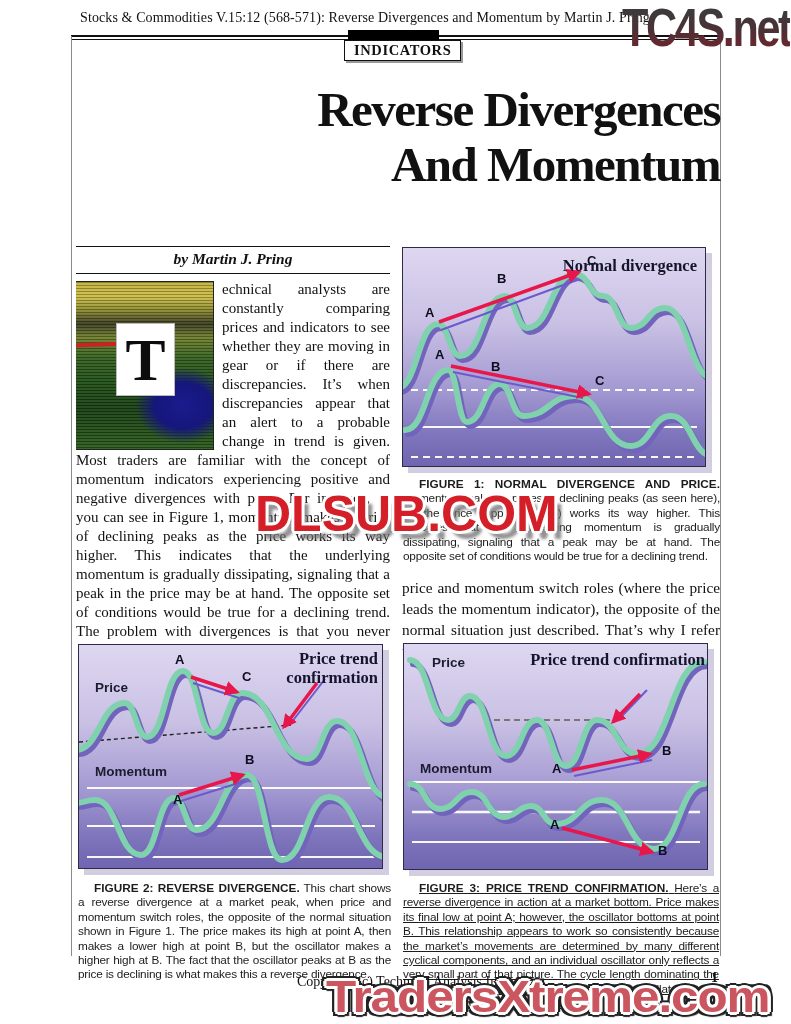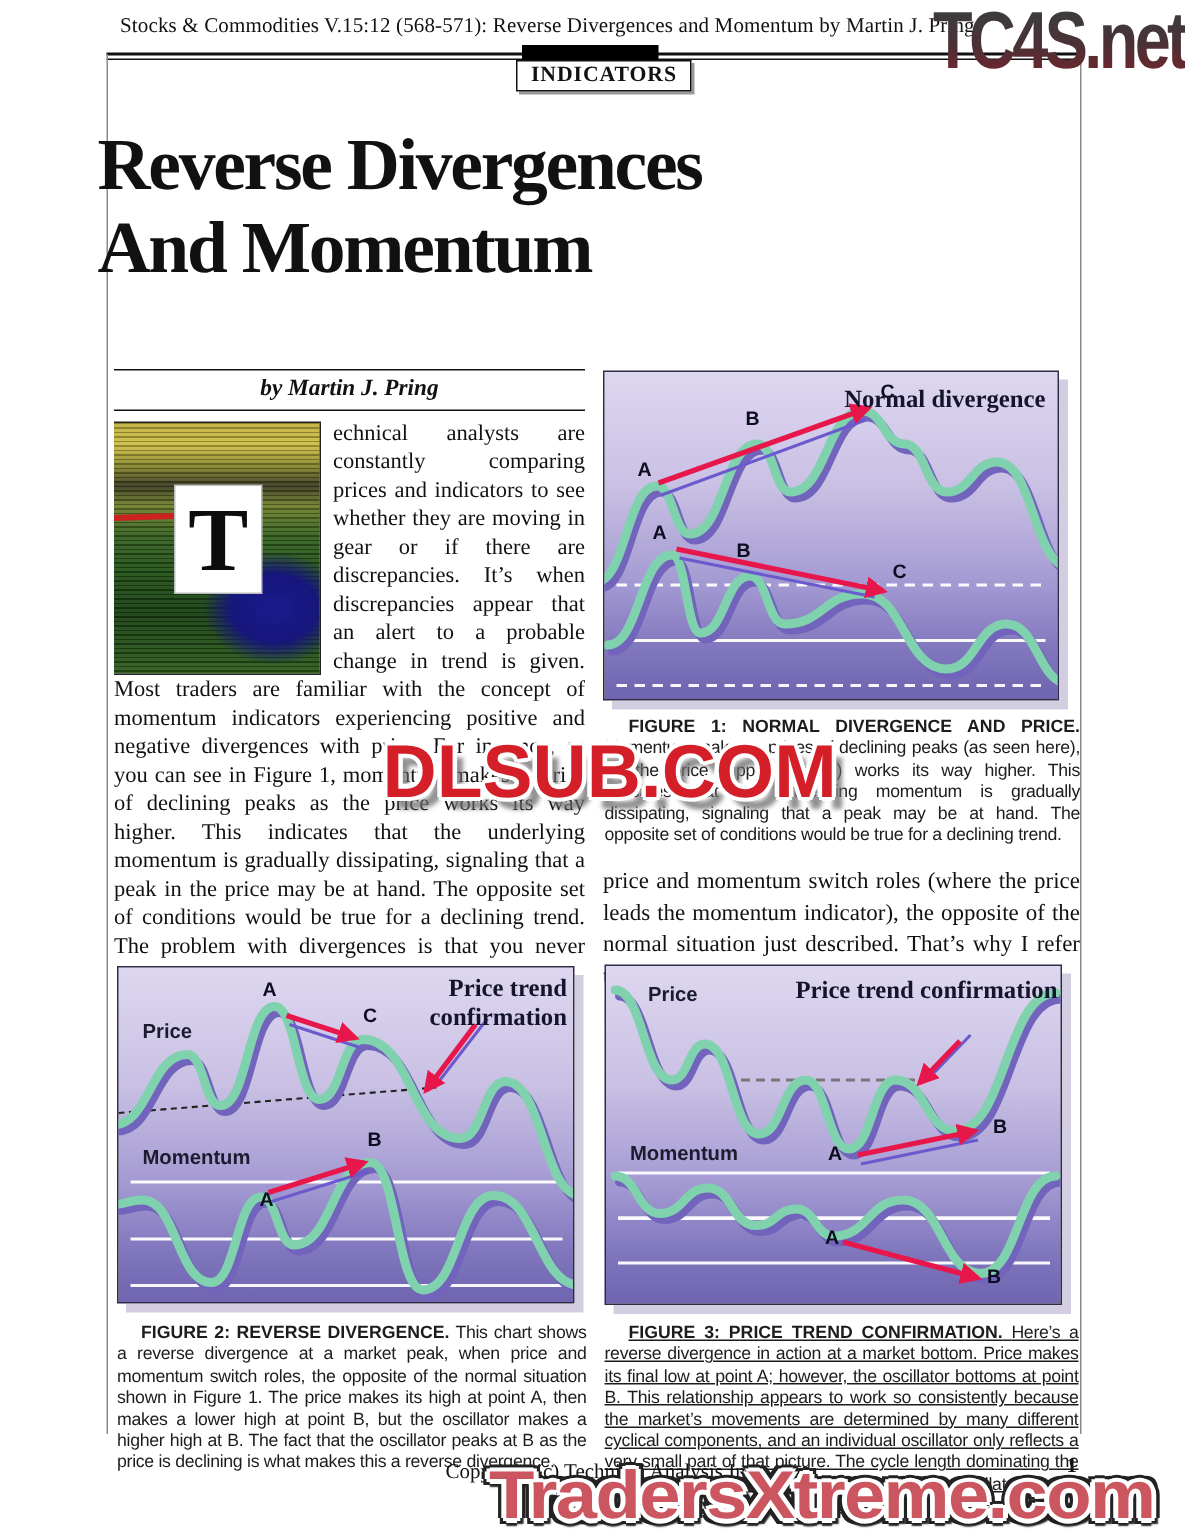--- a/index.html
+++ b/index.html
@@ -28,21 +28,21 @@
                         7px 8px 3px rgba(110,110,110,.75);}
   .wm-traders{left:326px;top:974px;font-family:"Liberation Sans",sans-serif;font-weight:bold;
             font-size:45px;line-height:1;color:#cb5660;transform:scaleX(1.1);transform-origin:left top;
             z-index:30;letter-spacing:-1px;
             text-shadow:-3px 0 0 #fff,3px 0 0 #fff,0 -3px 0 #fff,0 3px 0 #fff,
                         -2px -2px 0 #fff,2px -2px 0 #fff,-2px 2px 0 #fff,2px 2px 0 #fff,
                         -5px 0 0 #222,5px 0 0 #222,0 -5px 0 #222,0 5px 1px #222,
                         -4px -4px 0 #222,4px -4px 0 #222,-4px 4px 0 #222,4px 4px 1px #222;}
 
   
-  .title{left:65px;top:82px;width:645px;text-align:left;font-weight:bold;
+  .title{left:75px;top:82px;width:645px;text-align:right;font-weight:bold;
          font-size:49px;line-height:55px;letter-spacing:-1.5px;}
   .leftcol{left:76px;top:241px;width:314px;height:402px;overflow:hidden;}
   .intro{font-style:italic;font-size:15.3px;line-height:17.6px;text-align:justify;}
   .hline{border:0;border-top:1.3px solid #111;margin:5px 0 0 0;}
   .byline{text-align:center;font-weight:bold;font-style:italic;font-size:15.5px;
           margin:3px 0 2px 0;}
   .bodytext{font-size:15px;line-height:19px;text-align:justify;}
   .para1{margin-top:6px;}
 
   

